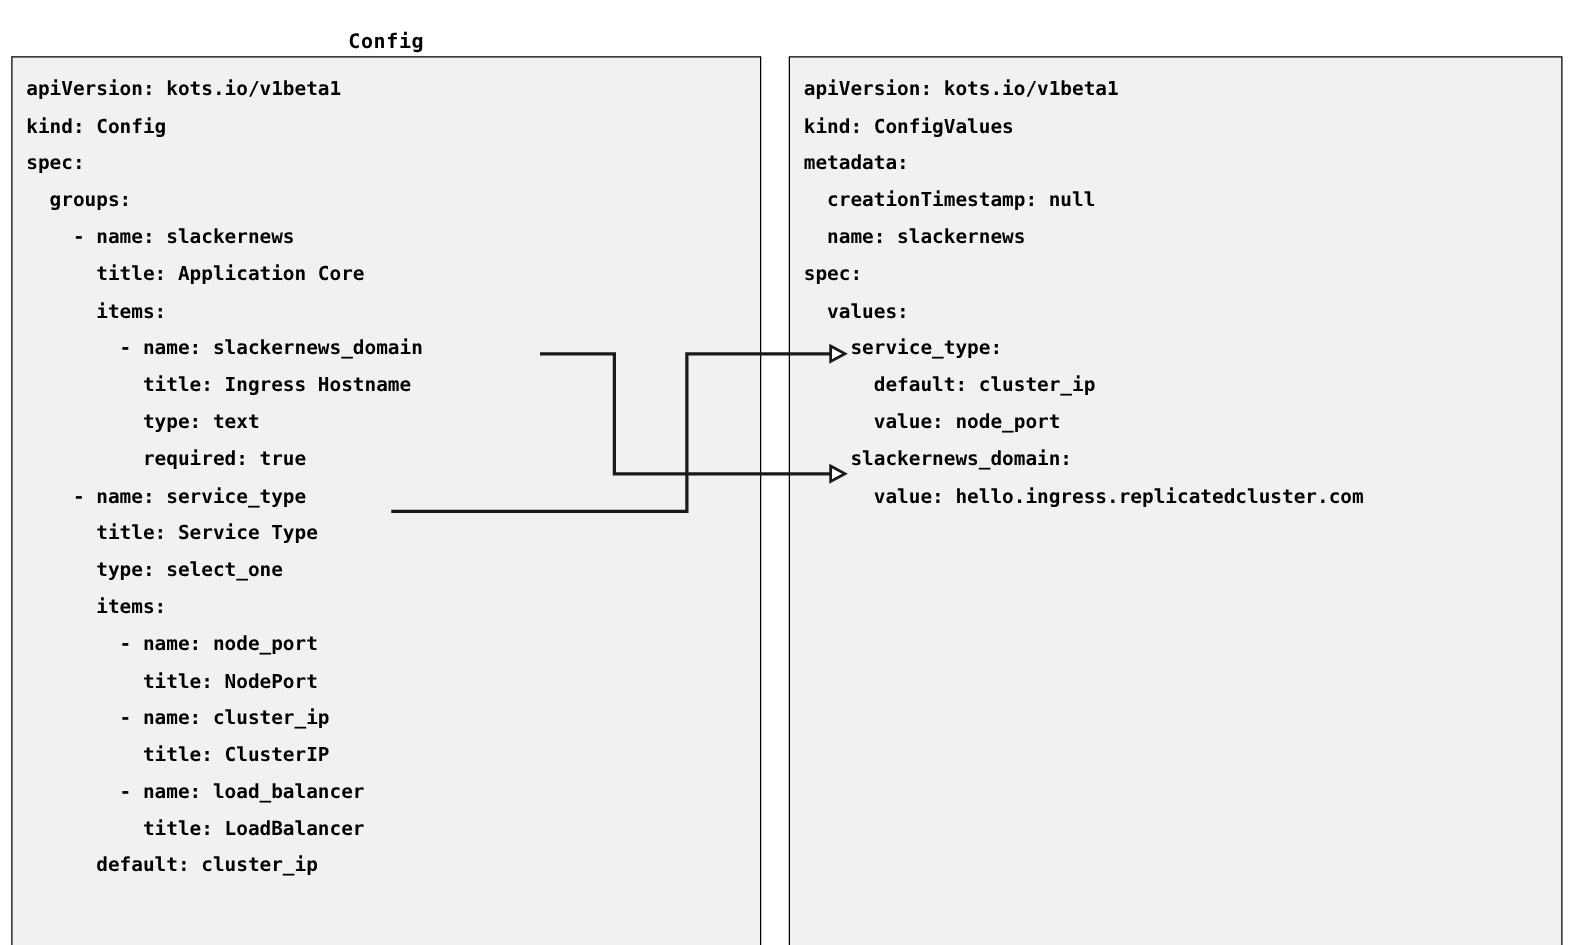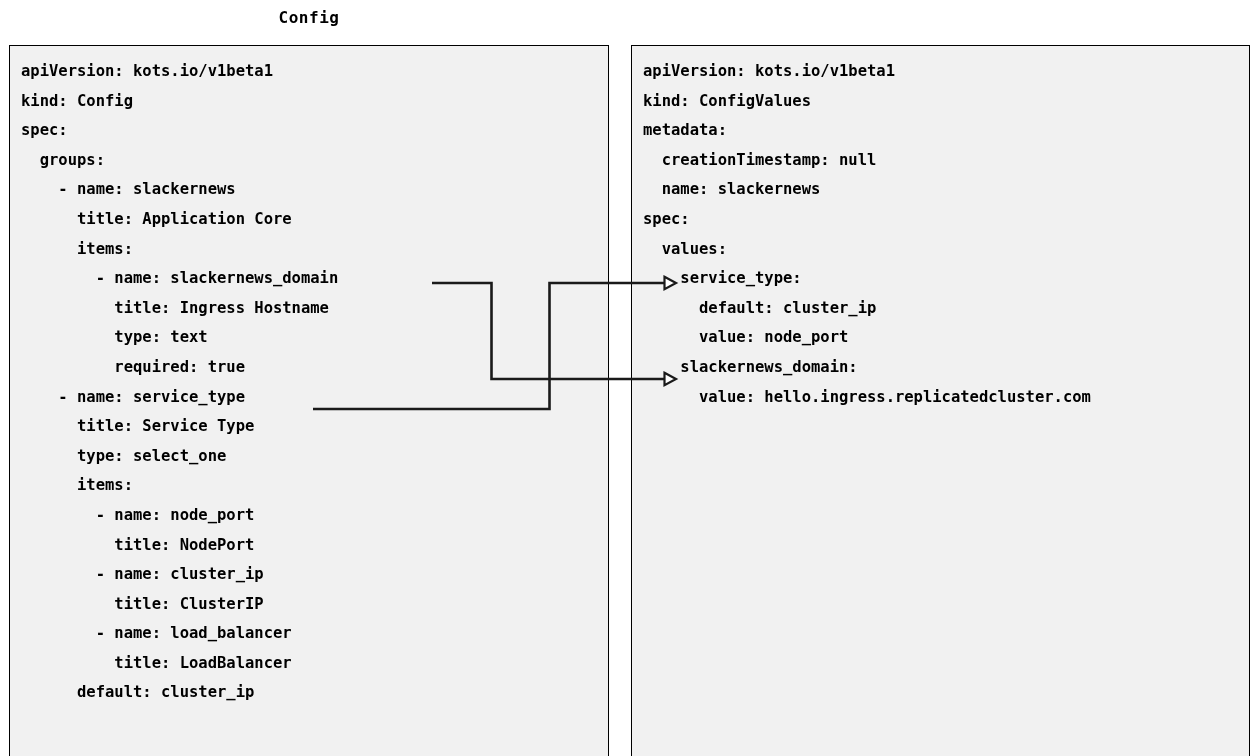--- a/index.html
+++ b/index.html
@@ -15,21 +15,21 @@
     position: relative;
     width: 1258px;
     height: 756px;
     background: #ffffff;
     overflow: hidden;
   }
 
   
   .col-title {
     position: absolute;
-    top: 8px;
+    top: 23px;
     font-family: "DejaVu Sans Mono", monospace;
     font-size: 16px;
     font-weight: bold;
     color: #000000;
     text-align: center;
     letter-spacing: 0.5px;
     white-space: nowrap;
   }
   #title-config      { left: 9px;  width: 600px; }
   #title-configvalues{ left: 631px; width: 619px; }

